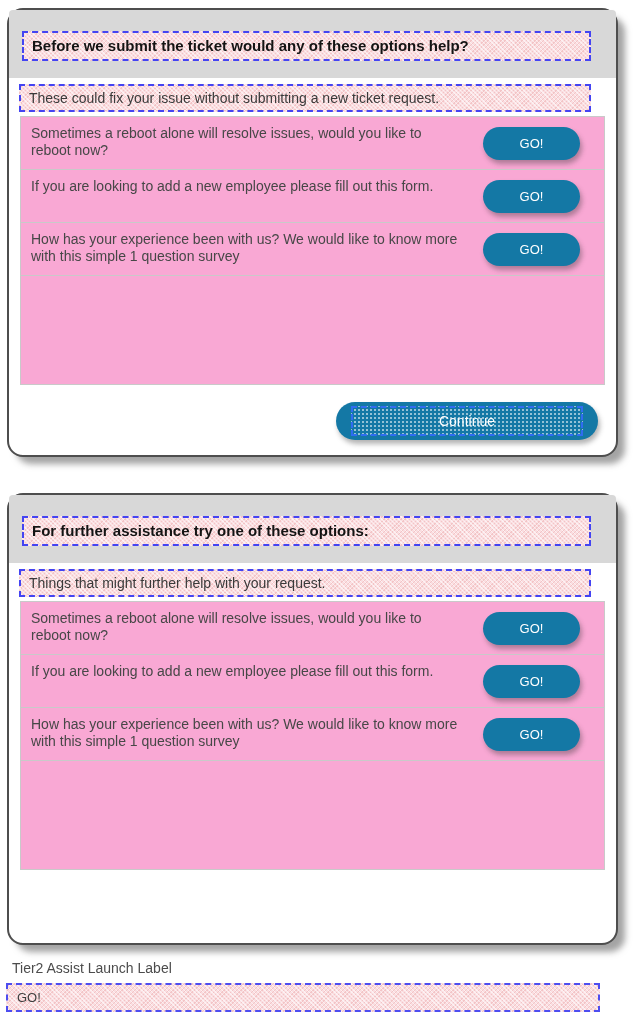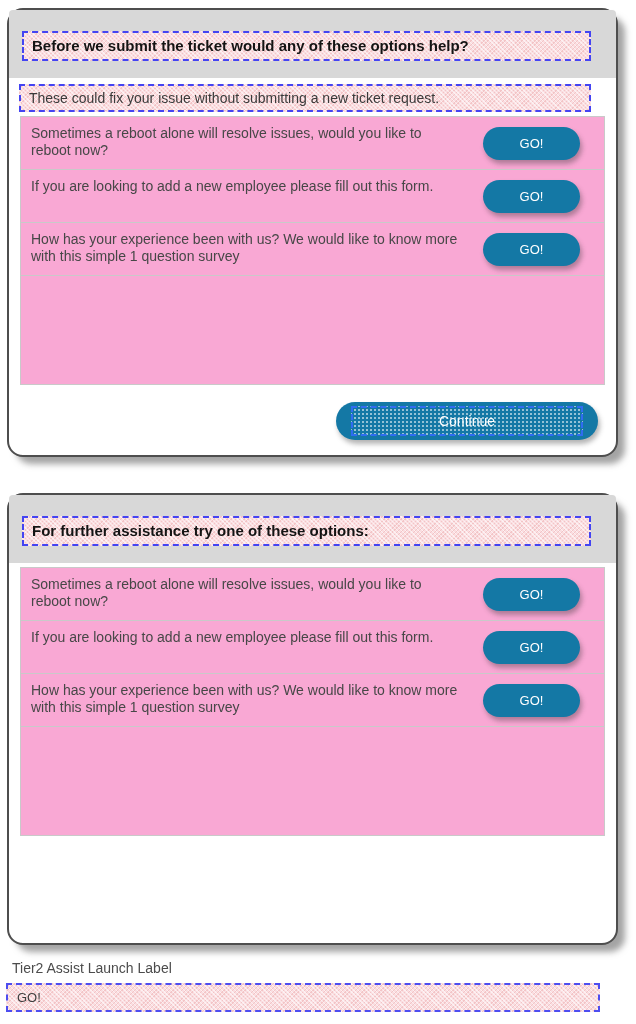--- a/index.html
+++ b/index.html
@@ -86,20 +86,21 @@
   </div>
   <button class="footer-btn">
     <span class="footer-btn-inner">Continue</span>
   </button>
 </section>
 
 <section class="dialog dialog-2">
   <div class="dialog-header">
     <div class="pink-box title-box">For further assistance try one of these options:</div>
   </div>
+  <div class="pink-box subtitle-box">Things that might further help with your request.</div>
   <div class="rows">
     <div class="row">
       <div class="row-text">Sometimes a reboot alone will resolve issues, would you like to reboot now?</div>
       <button class="go-btn">GO!</button>
     </div>
     <div class="row">
       <div class="row-text">If you are looking to add a new employee please fill out this form.</div>
       <button class="go-btn">GO!</button>
     </div>
     <div class="row">

